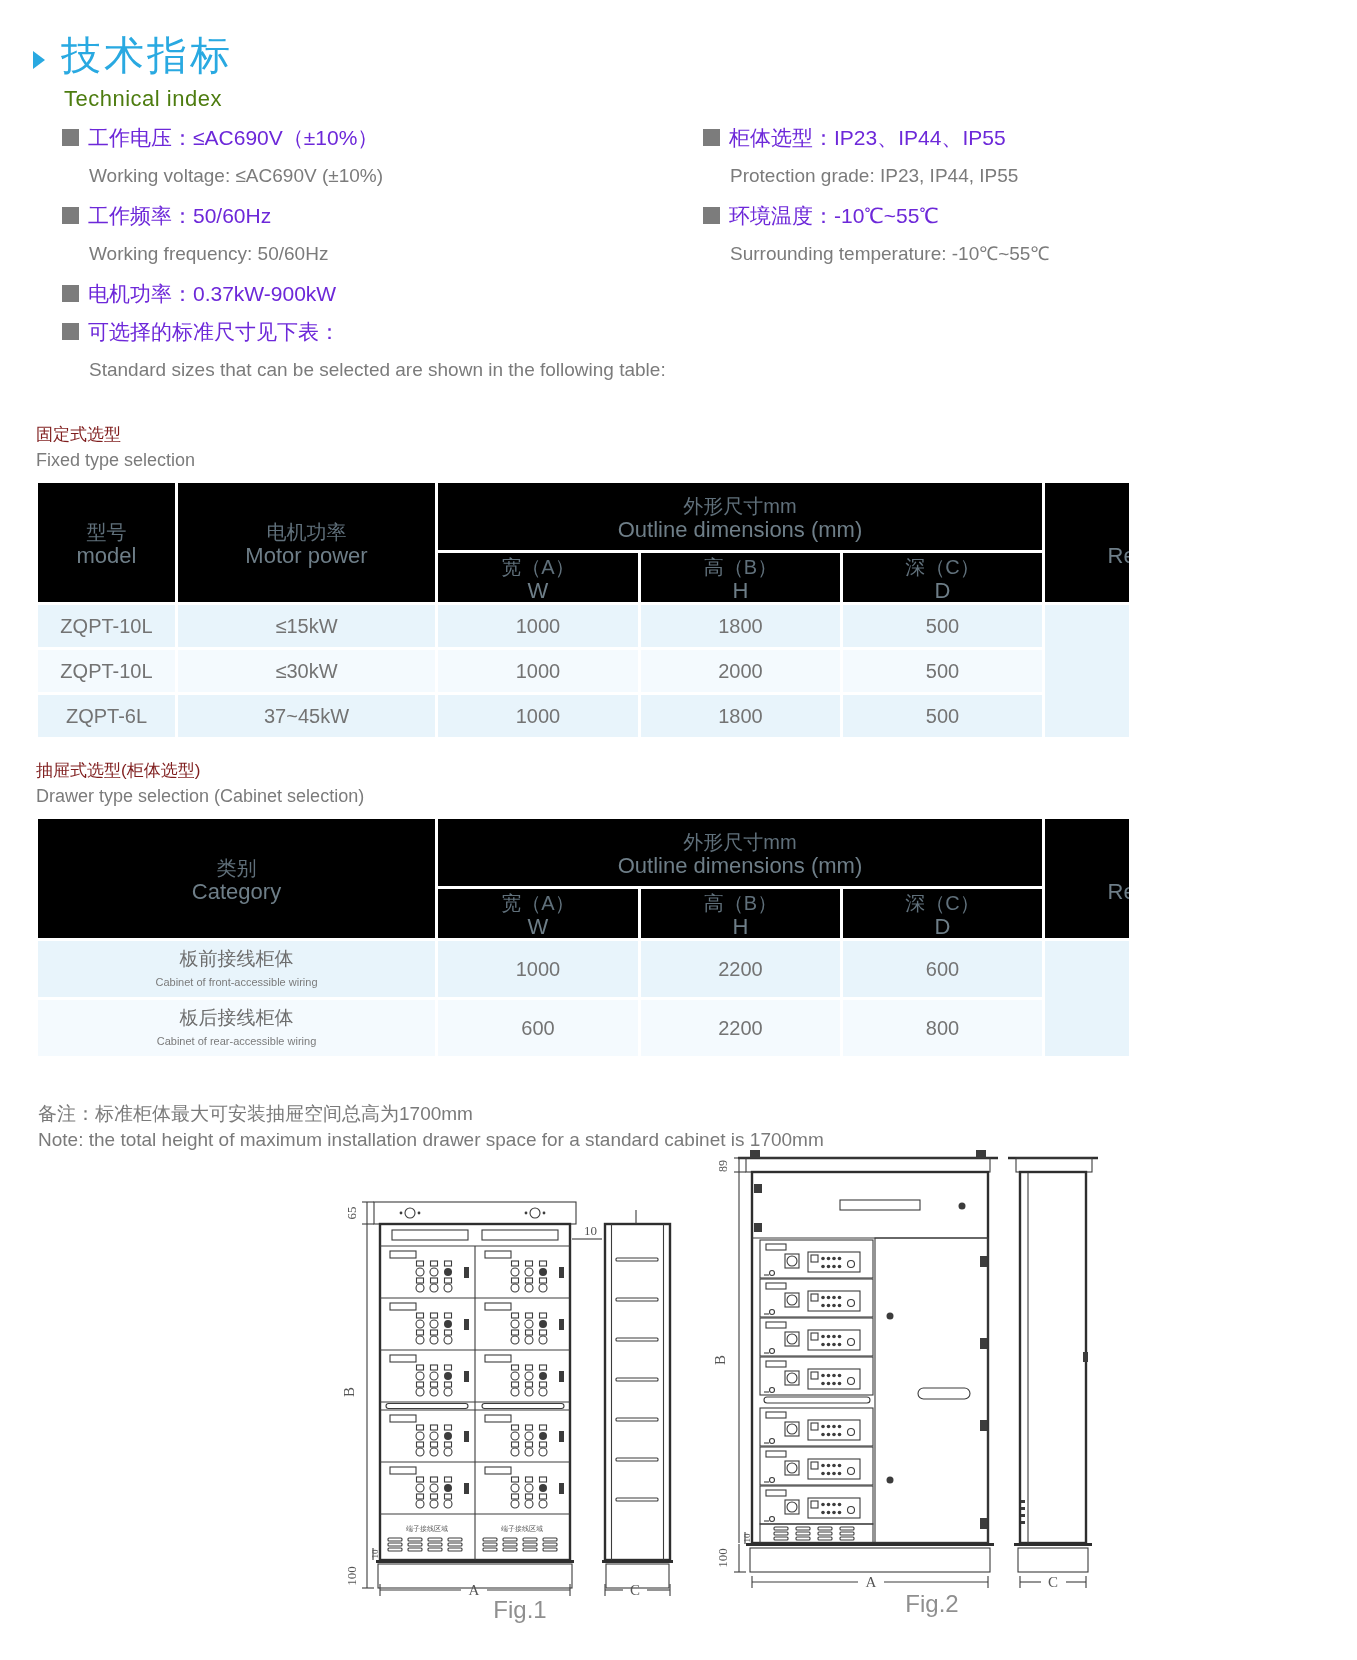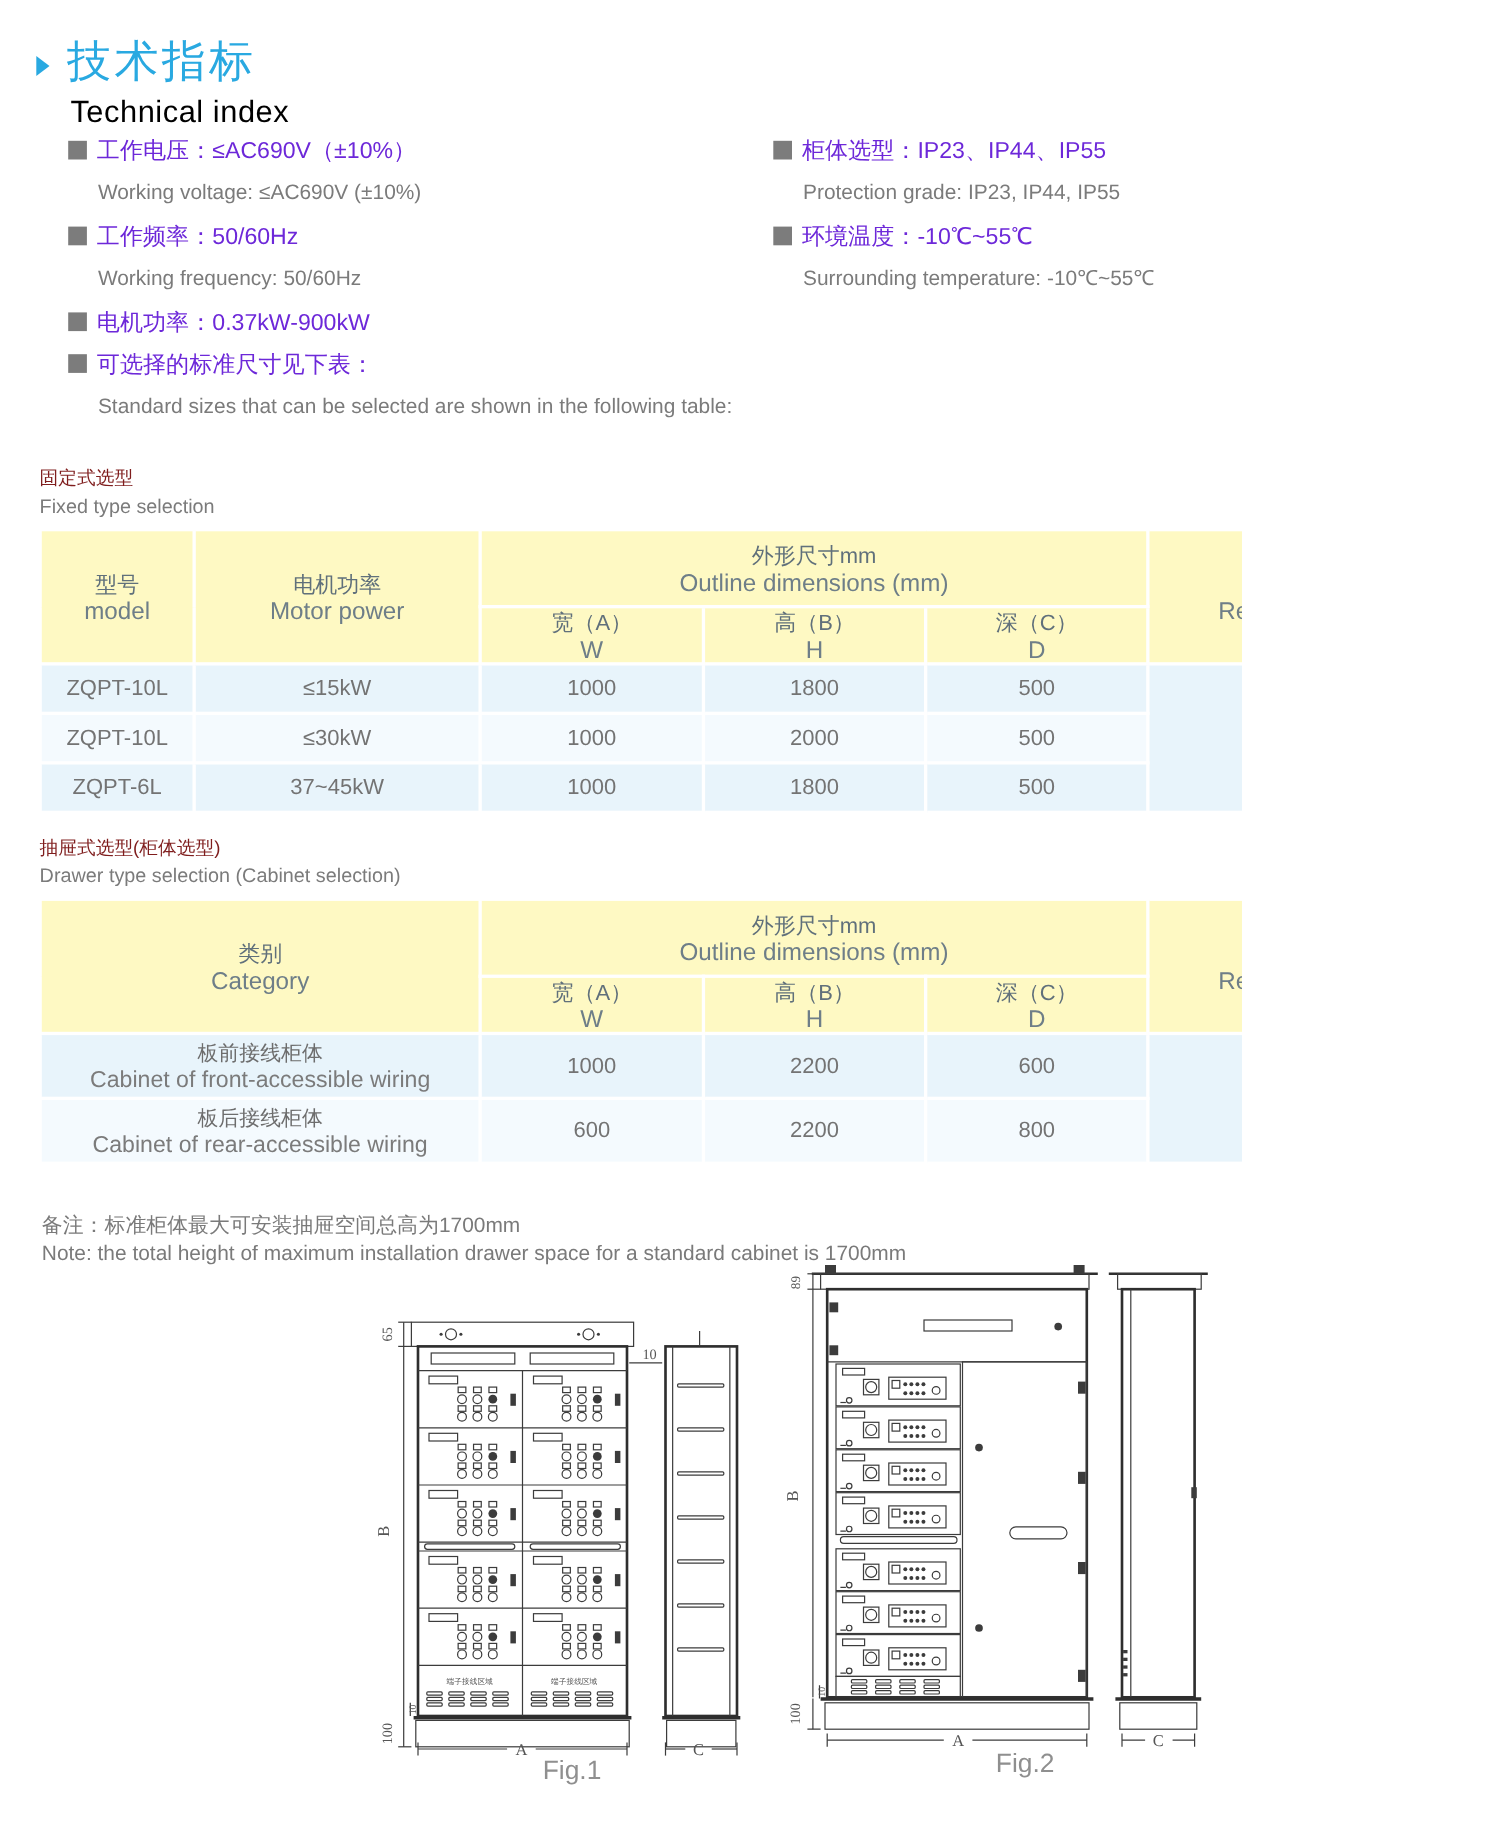--- a/index.html
+++ b/index.html
@@ -3,42 +3,42 @@
 <meta charset="utf-8">
 <style>
   html,body{margin:0;padding:0;background:#ffffff;}
   .page{position:relative;width:1129px;height:1660px;background:#fff;overflow:hidden;
         font-family:"Liberation Sans", sans-serif;}
   
   .title-arrow{position:absolute;left:33px;top:51px;width:0;height:0;
     border-left:12px solid #29a9e1;border-top:9px solid transparent;border-bottom:9px solid transparent;}
   .page-title{position:absolute;left:61px;top:28px;margin:0;font-size:40px;font-weight:400;
     color:#29a9e1;letter-spacing:3px;}
-  .page-subtitle{position:absolute;left:64px;top:86px;font-size:28px;color:#000000;letter-spacing:.5px;}
+  .page-subtitle{position:absolute;left:64px;top:86px;font-size:22px;color:#4d7c0f;letter-spacing:.5px;}
   
   .spec-col{position:absolute;top:124px;}
   .spec-col.left{left:62px;width:620px;}
   .spec-col.right{left:703px;width:600px;}
   .spec-cn{font-size:21px;color:#6d28d9;line-height:28px;margin:0 0 10px 0;white-space:nowrap;}
   .spec-en{font-size:19px;color:#7b7b7b;line-height:27px;margin:0 0 13px 27px;white-space:nowrap;}
   .bullet{display:inline-block;width:17px;height:17px;background:#7c7c7c;margin-right:9px;vertical-align:-1px;}
   
   .sec-cn{position:absolute;left:36px;font-size:17px;color:#7f1d1d;text-align:right;}
   .sec-en{position:absolute;left:36px;font-size:18px;color:#7b7b7b;}
   
   table.spec-table{position:absolute;left:35px;border-collapse:collapse;table-layout:fixed;}
   table.spec-table td, table.spec-table th{border:3px solid #fff;padding:0;text-align:center;vertical-align:middle;font-weight:400;}
-  .hd{background:#fef9c3;}
+  .hd{background:#000000;}
   .row-a{background:#e8f4fb;}
   .row-b{background:#f4fafe;}
   .h-cn{font-size:20px;color:#60707b;line-height:26px;}
   .h-en{font-size:22px;color:#6e7e88;line-height:22px;}
   .cell-v{font-size:20px;color:#737373;}
   .cell-cn{font-size:19px;color:#6d6d6d;line-height:25px;}
-  .cell-en{font-size:21px;color:#7b7b7b;line-height:22px;}
+  .cell-en{font-size:11px;color:#7b7b7b;line-height:22px;}
   
   .note-cn{position:absolute;left:38px;top:1101px;font-size:19px;color:#7a7a7a;}
   .note-en{position:absolute;left:38px;top:1129px;font-size:19px;color:#7a7a7a;}
   
   svg .ln{fill:none;stroke:#3c3c3c;stroke-width:1.1;}
   svg .lnw{fill:#ffffff;stroke:#3c3c3c;stroke-width:1.1;}
   svg .ln2{fill:none;stroke:#2e2e2e;stroke-width:2.4;}
   svg .ln3{fill:none;stroke:#2e2e2e;stroke-width:3.2;}
   svg .fill{fill:#3c3c3c;stroke:none;}
   svg .dim{font-family:"Liberation Serif", serif;fill:#555;}

